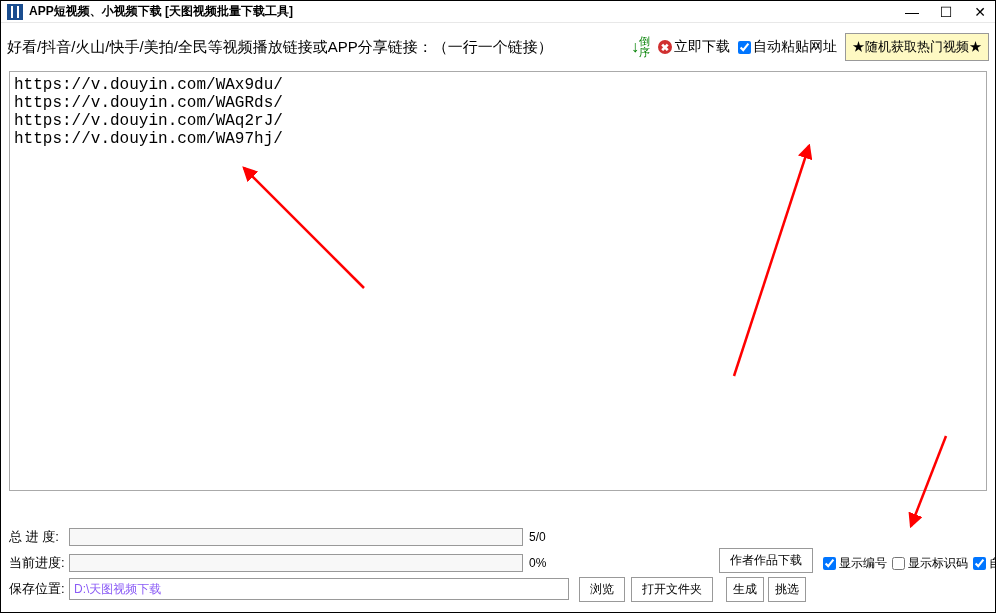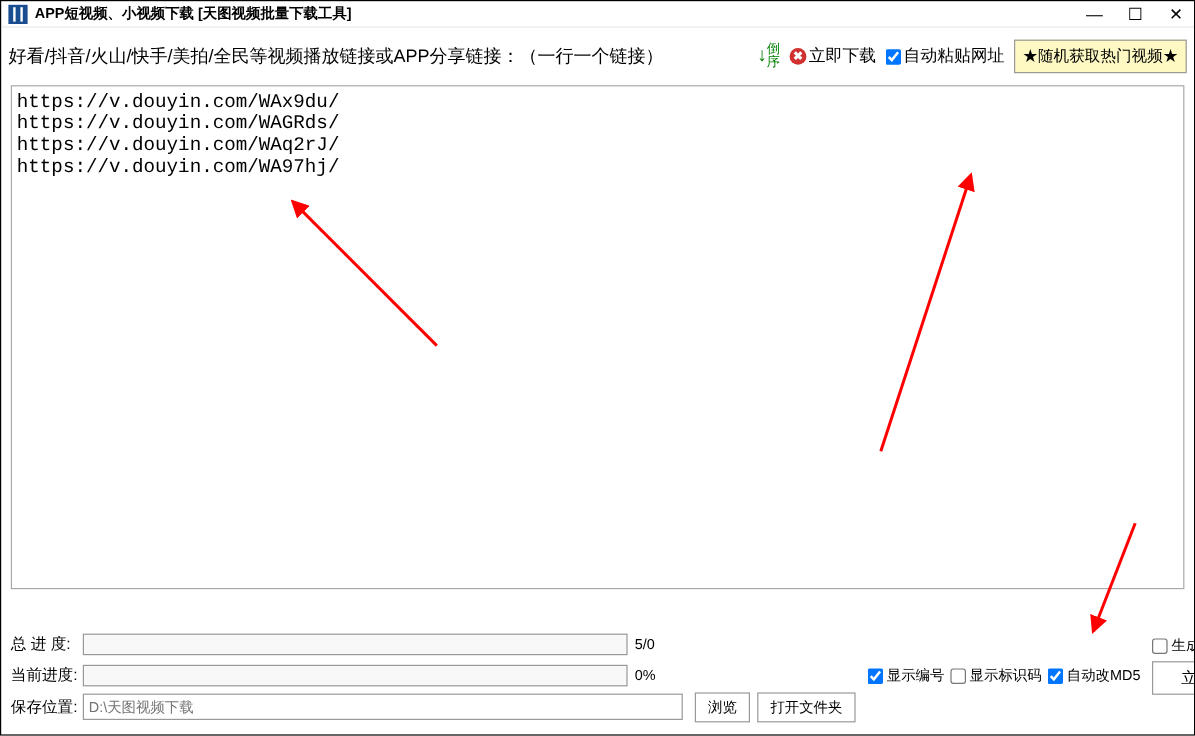--- a/index.html
+++ b/index.html
@@ -89,21 +89,21 @@
     }
     .b-left { flex: 0 0 560px; }
     .row { display:flex; align-items:center; margin-bottom:4px; height:22px; }
     .row-label { width: 60px; font-size:13px; }
     .bar {
       flex: 1; height: 18px; border:1px solid #999; background:#f8f8f8;
     }
     .bar-val { margin-left:6px; font-size:12px; width:40px; }
     .path-input {
       flex:1; height:22px; border:1px solid #999; padding:0 4px;
-      font-size:12px; color:#737373;
+      font-size:12px; color:#8b5cf6;
     }
     .b-mid { display:flex; gap:6px; align-items:flex-end; padding-bottom:2px; }
     .b-mid .col { display:flex; flex-direction:column; gap:4px; align-items:center; }
     .btn {
       border:1px solid #999; background:#fff; font-size:12px;
       padding: 3px 10px; white-space:nowrap; cursor:default;
     }
     .btn-s { padding:3px 6px; }
     .b-right { display:flex; gap:10px; }
     .chk-col { display:flex; flex-direction:row; gap:5px; justify-content:flex-end; padding-bottom:4px; }
@@ -199,20 +199,27 @@
     </div>
   </div>
 
   <div class="b-mid">
     <div class="col">
       <button class="btn">浏览</button>
     </div>
     <div class="col">
       <button class="btn">打开文件夹</button>
     </div>
+    <div class="col">
+      <button class="btn">作者作品下载</button>
+      <div style="display:flex; gap:4px;">
+        <button class="btn btn-s">生成</button>
+        <button class="btn btn-s">挑选</button>
+      </div>
+    </div>
   </div>
 
   <div class="b-right">
     <div class="chk-col">
       <label class="chk-row">
         <input type="checkbox" checked="" style="">
         <span>显示编号</span>
       </label>
       <label class="chk-row">
         <input type="checkbox" style="">

